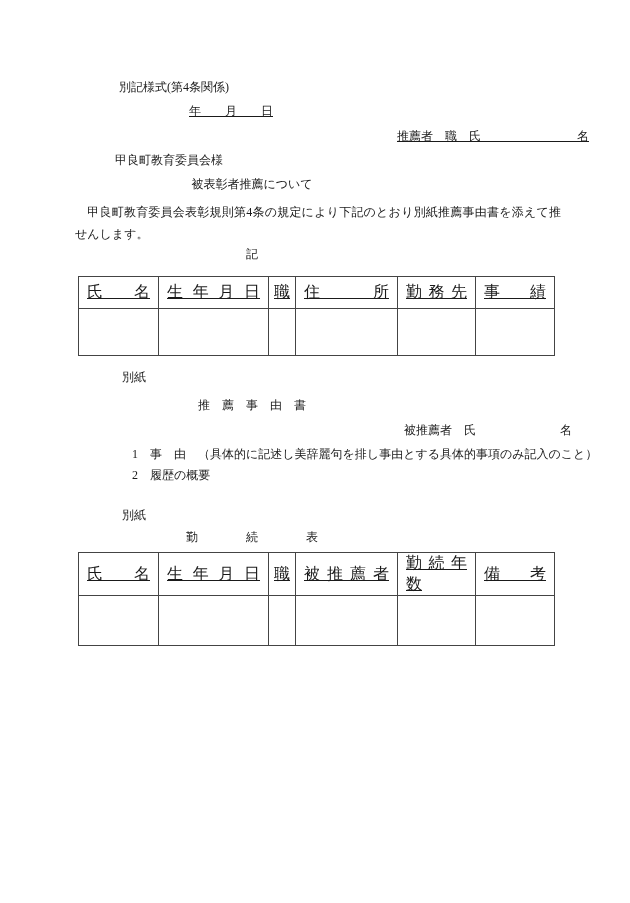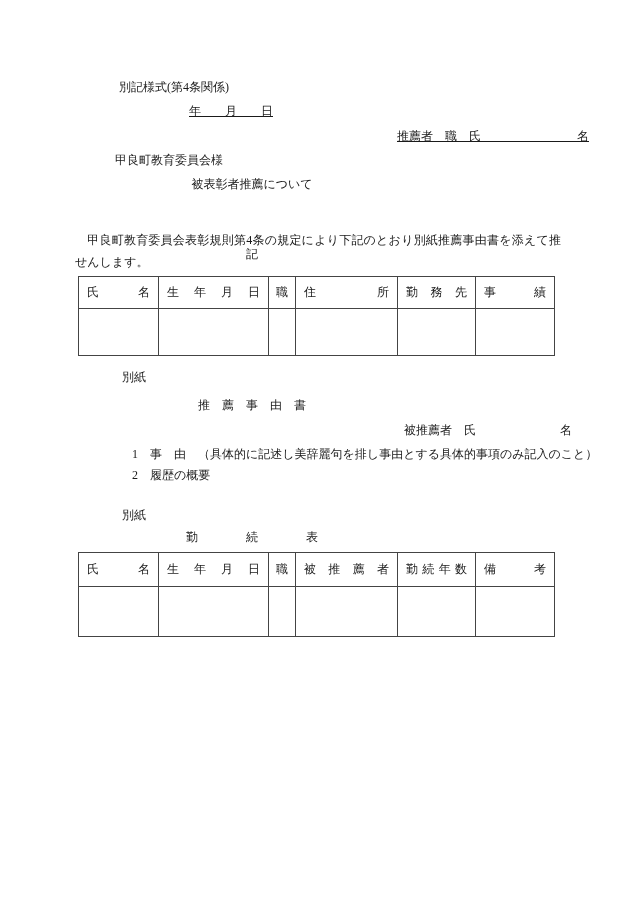--- a/index.html
+++ b/index.html
@@ -12,27 +12,27 @@
     font-size:12px;
     color:#1a1a1a;
     overflow:hidden;
   }
   .abs{position:absolute;white-space:pre;line-height:1.2;margin-left:44px;}
   .centered{position:absolute;left:0;width:504px;text-align:center;white-space:pre;line-height:1.2;}
   .body-par{
     position:absolute;left:75px;top:201px;width:486px;
     white-space:normal;line-height:22px;letter-spacing:0;
     text-align:justify;
-    margin-top:28px;
   }
   table.doc{
     position:absolute;left:78px;
     border-collapse:collapse;table-layout:fixed;
     width:476px;
-    font-size:12px;
+    font-size:16px;
+    text-decoration:underline;
   }
   table.doc td{
     border:1px solid #444;
     padding:0 8px;
     vertical-align:middle;
     overflow:hidden;
   }
   .jcell{display:block;text-align:justify;text-align-last:justify;}
   .ccell{display:block;text-align:center;text-align-last:center;}
   #t1{top:276px;}

